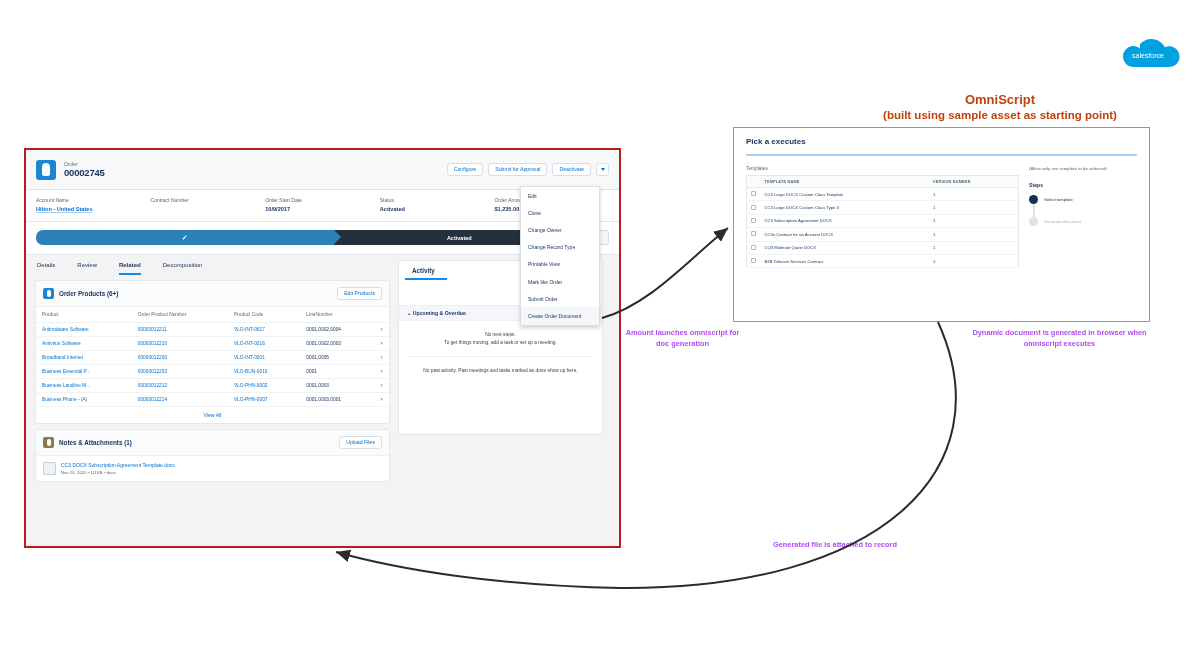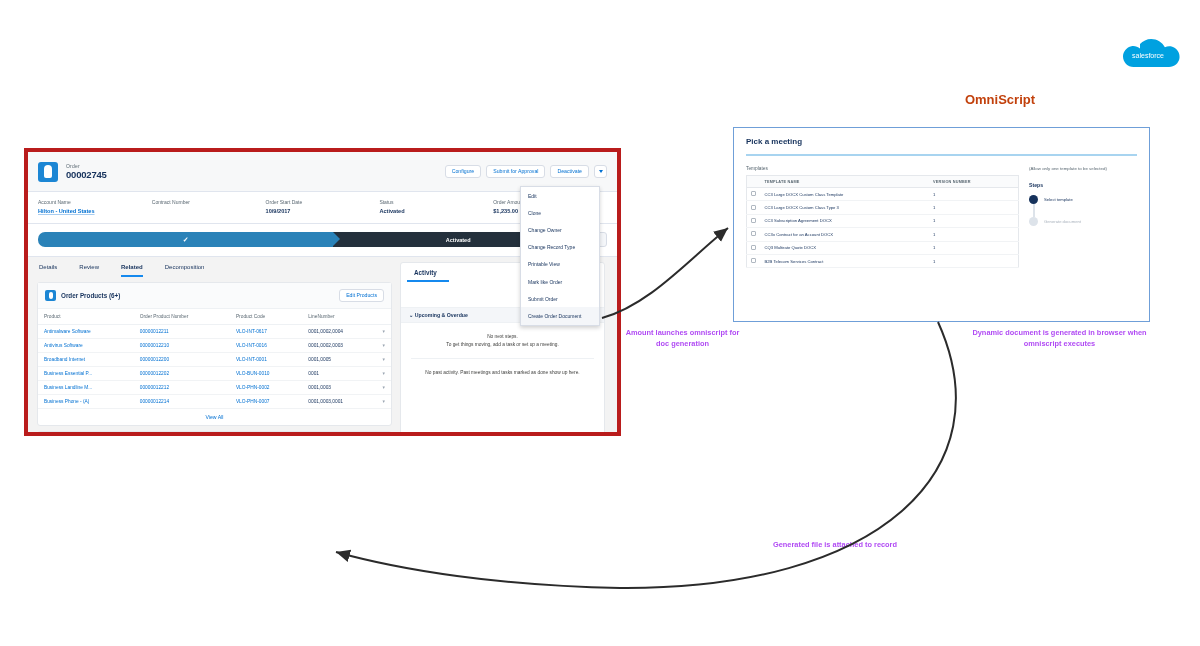--- a/index.html
+++ b/index.html
@@ -12,22 +12,22 @@
   .diagram-title { position: absolute; font-weight: bold; color: #c2410c; text-align: center; }
   #record-page-title { left: 175px; top: 119px; width: 320px; font-size: 13.5px; }
   #omniscript-title { left: 800px; top: 92px; width: 400px; font-size: 13px; line-height: 1.25; }
   #omniscript-title .sub { font-size: 11.5px; display: block; font-weight: bold; }
 
   
   #sf-logo { position: absolute; left: 1110px; top: 30px; width: 76px; height: 50px; }
 
   
   #record-window {
-    position: absolute; left: 24px; top: 148px; width: 597px; height: 288px;
-    border: 4px solid #b91c1c; background: #f3f3f3; overflow: hidden;
+    position: absolute; left: 24px; top: 148px; width: 597px; height: 400px;
+    border: 2px solid #b91c1c; background: #f3f3f3; overflow: hidden;
   }
   .rec-header {
     background: #f7f8f9; height: 40px; border-bottom: 1px solid #e0e5ee;
     display: flex; align-items: center; padding: 0 10px; position: relative;
   }
   .rec-icon { width: 20px; height: 20px; background: #1c86d4; border-radius: 3px; position: relative; flex: 0 0 auto;}
   .rec-icon::after{content:"";position:absolute;left:6px;top:3.5px;width:8px;height:13px;border-radius:4px 4px 2px 2px;background:#fff;}
   .rec-titles { margin-left: 8px; }
   .rec-eyebrow { font-size: 5px; color: #5a6872; letter-spacing: .2px; }
   .rec-name { font-size: 9.5px; font-weight: bold; color: #16325c; letter-spacing: -.2px; }
@@ -140,20 +140,21 @@
 
   <div id="sf-logo">
     <svg viewBox="0 0 76 50" width="76" height="50">
       <path d="M30 14c2.8-3 6.8-5 11.2-5 5.9 0 11 3.3 13.7 8.2 2.3-1 4.9-1.2 7.4-.4 4.9 1.6 7.9 6.4 7.2 11.3-.7 5.2-5.2 9-10.5 9H23.5C17.7 37.1 13 32.4 13 26.6c0-5.1 3.6-9.4 8.4-10.4.6-.1 1.2-.2 1.8-.2 2.6 0 5 1 6.8 2.6z" fill="#00A1E0"></path>
       <text x="38" y="28" font-family="Liberation Sans, sans-serif" font-size="7" fill="#ffffff" text-anchor="middle">salesforce</text>
     </svg>
   </div>
 
   <div class="diagram-title" id="omniscript-title">
     <span>OmniScript</span>
+    <span class="sub">(built using sample asset as starting point)</span>
   </div>
 
   <div id="record-window">
 
     <div class="rec-header">
       <div class="rec-icon"></div>
       <div class="rec-titles">
         <div class="rec-eyebrow">Order</div>
         <div class="rec-name">00002745</div>
       </div>
@@ -314,21 +315,21 @@
     <div class="menu-item">Clone</div>
     <div class="menu-item">Change Owner</div>
     <div class="menu-item">Change Record Type</div>
     <div class="menu-item">Printable View</div>
     <div class="menu-item">Mark like Order</div>
     <div class="menu-item">Submit Order</div>
     <div class="menu-item highlight">Create Order Document</div>
   </div>
 
   <div id="omni-window">
-    <div class="omni-head">Pick a meeting</div>
+    <div class="omni-head">Pick a executes</div>
     <div class="omni-rule"></div>
     <div class="omni-body">
       <div class="omni-left">
         <div class="omni-label">Templates</div>
         <table class="omni-tbl">
           <thead>
             <tr>
               <th style="width:14px"></th>
               <th>TEMPLATE NAME</th>
               <th>VERSION NUMBER</th>

